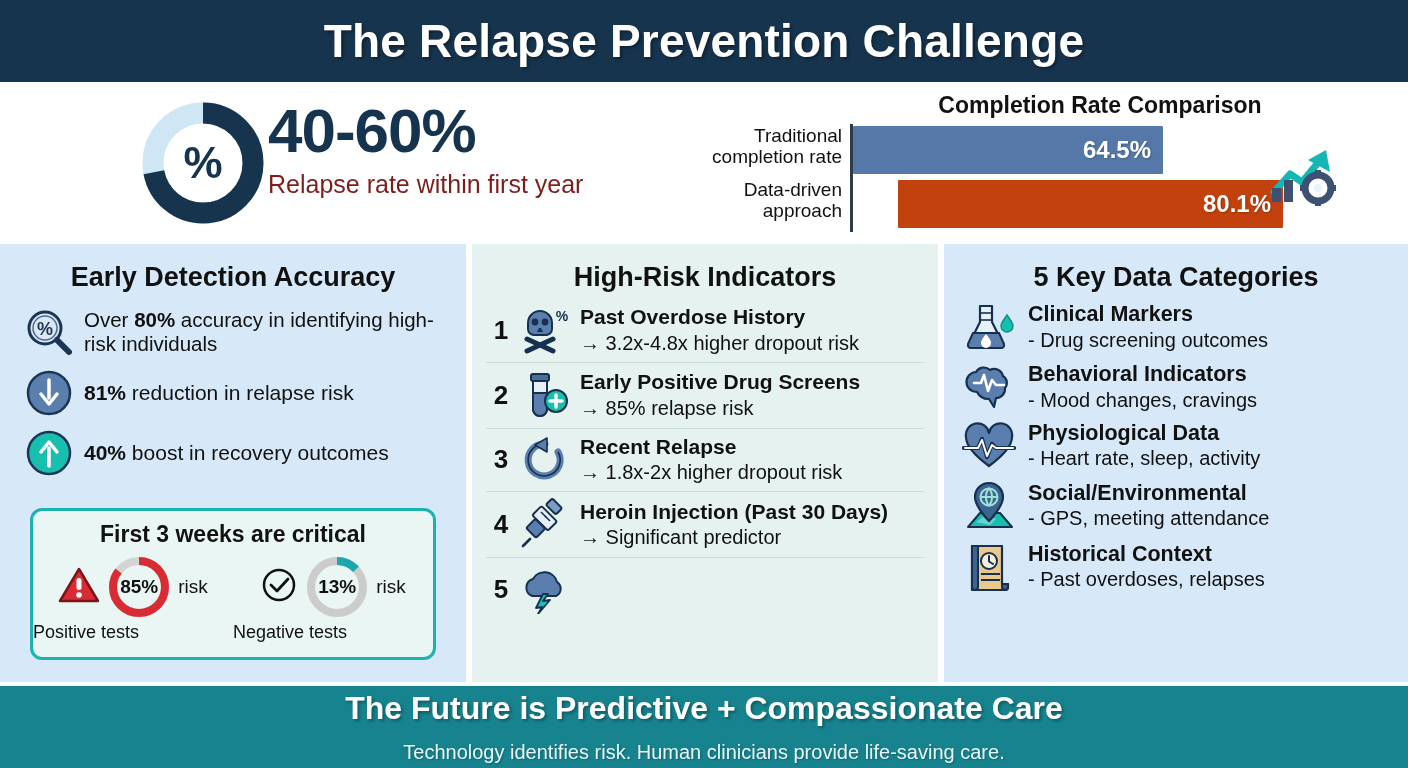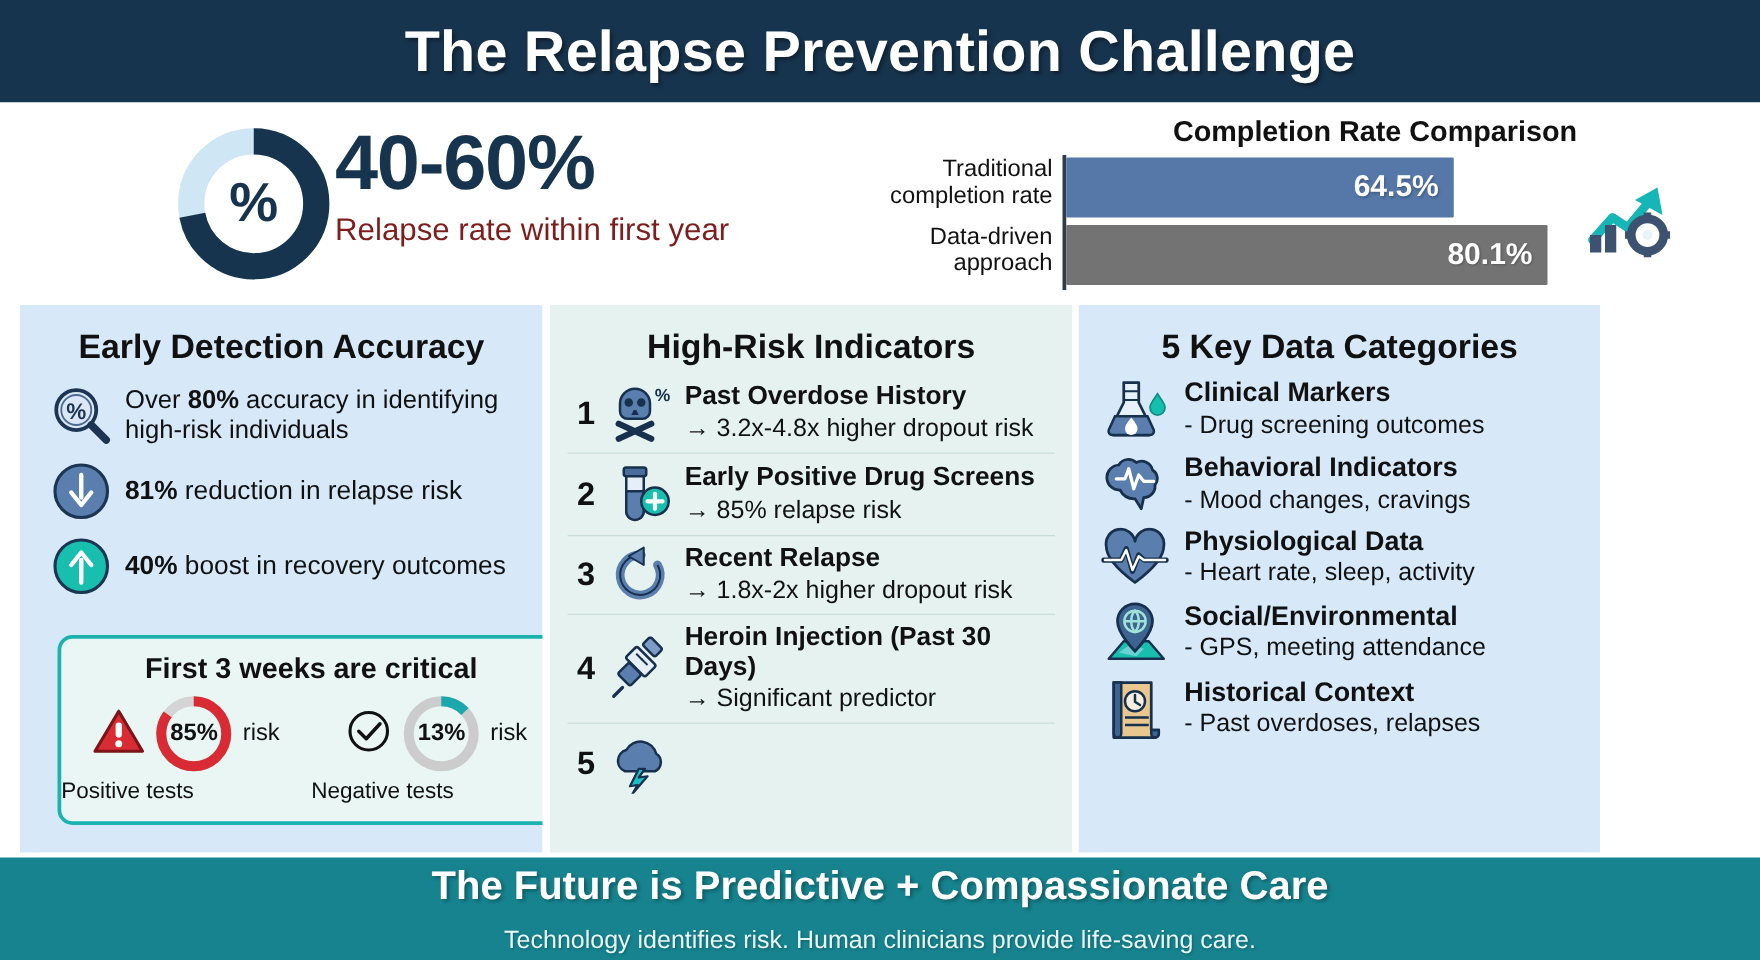--- a/index.html
+++ b/index.html
@@ -79,33 +79,32 @@
     position: absolute; left: 0; top: 0;
     width: 152px; text-align: right;
     font-size: 19px; color: #111; line-height: 1.08;
   }
   .bc-bar {
     position: absolute; left: 163px; top: 0;
     height: 48px; border-radius: 1px;
     display: flex; align-items: center; justify-content: flex-end;
   }
   .bc-bar.trad { background: #5578a8; }
-  .bc-bar.data { background: #737373; }
+  .bc-bar.data { background: #c2410c; margin-left: 45px; }
   .bc-val {
     color: #ffffff; font-size: 24px; font-weight: bold;
     padding-right: 12px; text-shadow: 1px 1px 2px rgba(0,0,0,0.22);
   }
   .bc-icon { position: absolute; left: 578px; top: 52px; }
 
   
   .panels {
     position: absolute; left: 0; top: 244px;
-    width: 1264px; height: 438px;
+    width: 1408px; height: 438px;
     display: flex;
-    margin-left: 16px;
   }
   .panel { position: relative; height: 438px; }
   .panel.p-left   { width: 466px; background: #d7e8f8; }
   .panel.gap1     { width: 6px;   background: #ffffff; }
   .panel.p-mid    { width: 466px; background: #e5f2f0; }
   .panel.gap2     { width: 6px;   background: #ffffff; }
   .panel.p-right  { width: 464px; background: #d7e8f8; }
 
   .panel-title {
     text-align: center;

